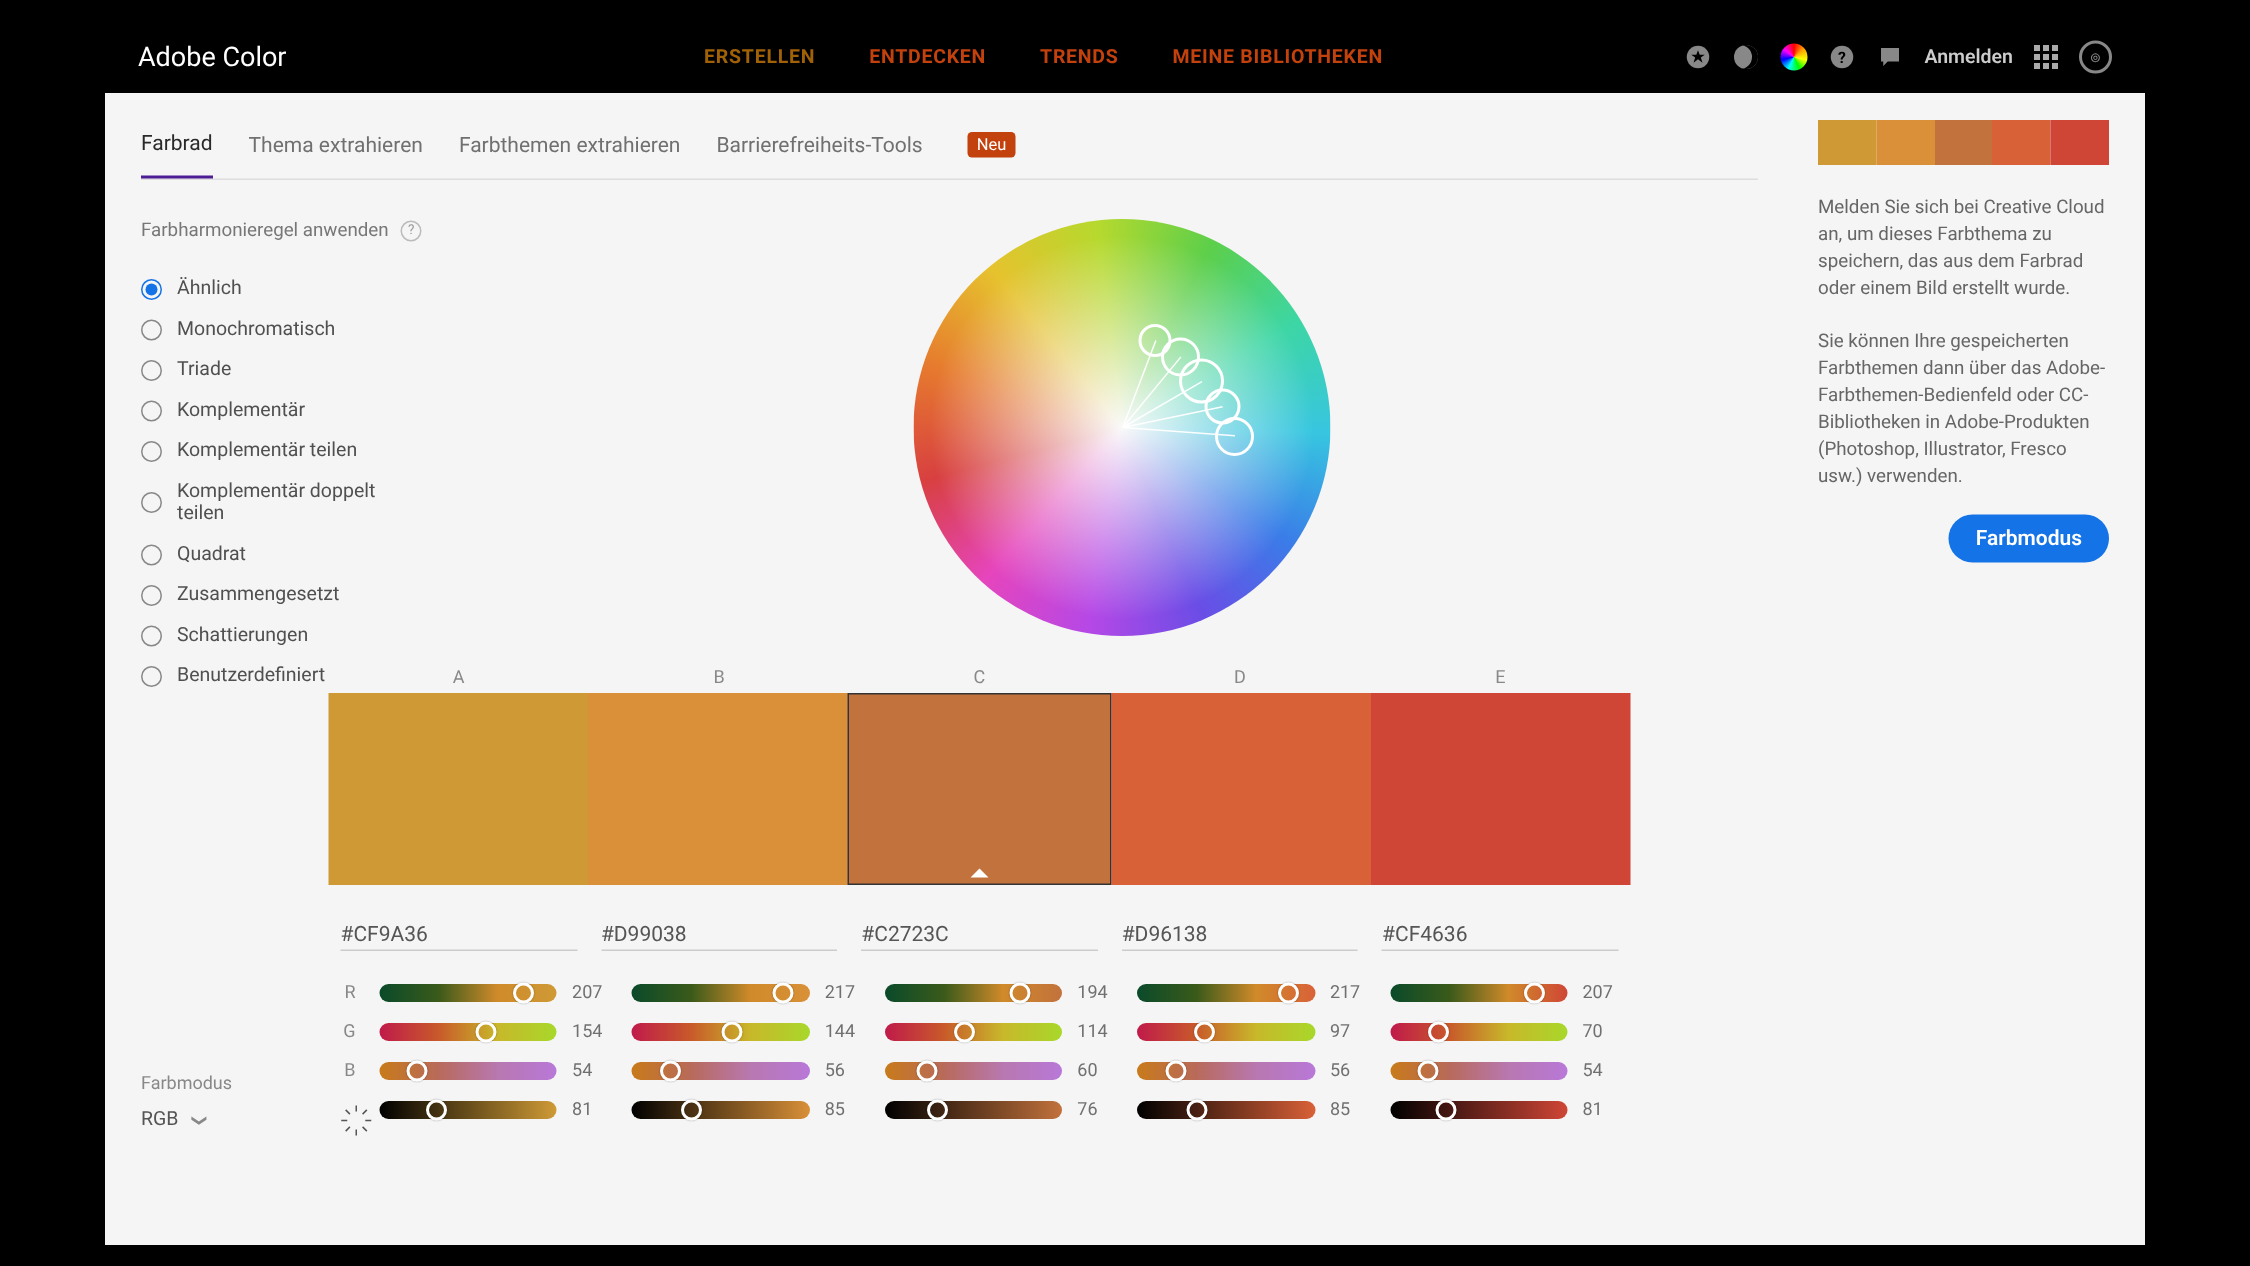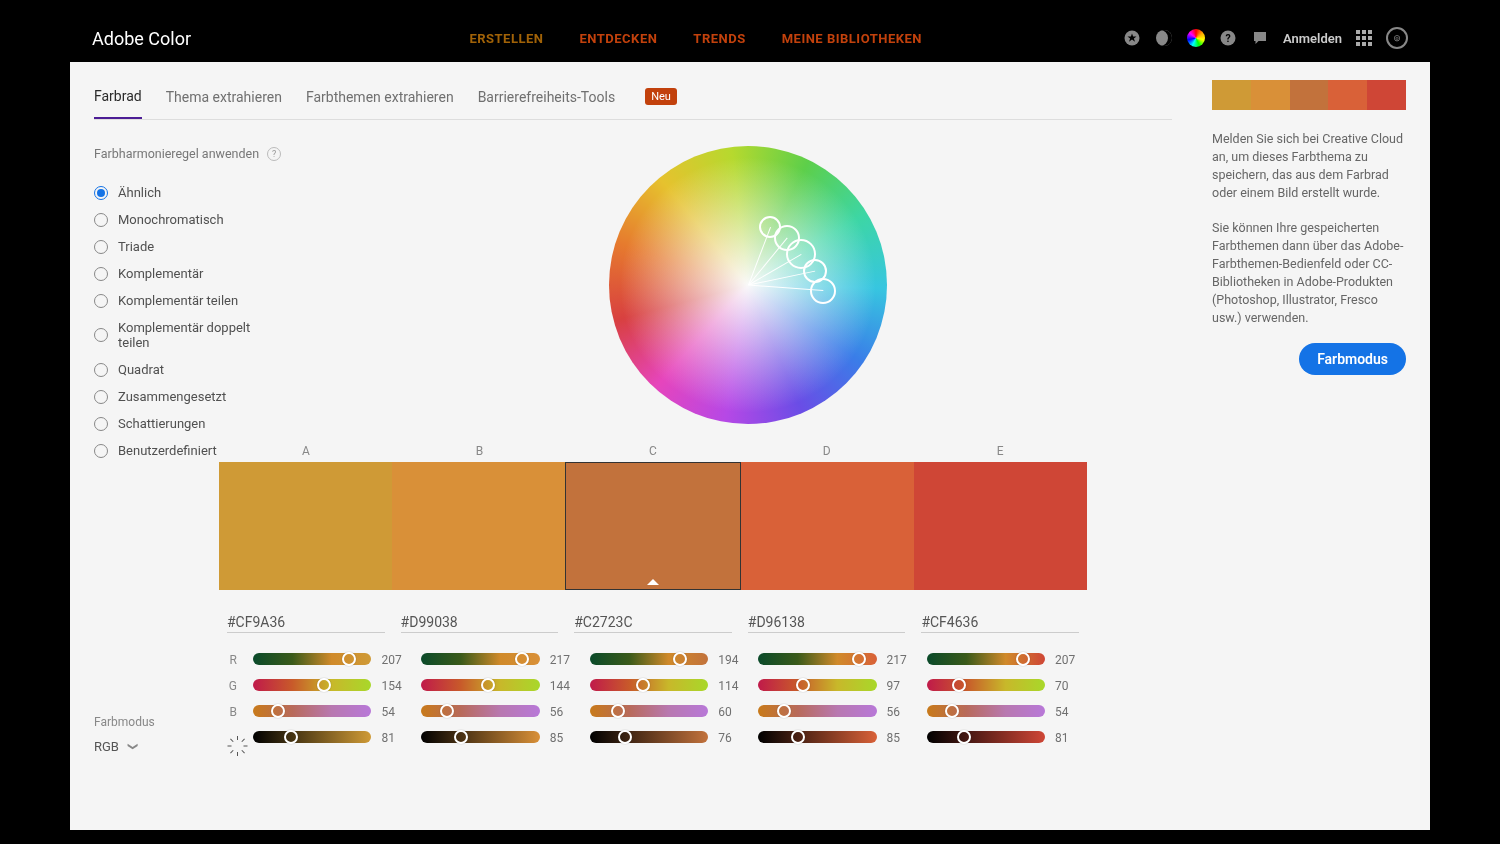--- a/index.html
+++ b/index.html
@@ -54,21 +54,21 @@
   .swatch { flex:1; position:relative; }
   .swatch.sel { border:1px solid #333; }
   .swatch.sel::after { content:''; position:absolute; bottom:4px; left:50%; transform:translateX(-50%); border:6px solid transparent; border-bottom-color:#fff; }
 
   .hex-row, .slider-table { width:868px; margin-left:-190px; }
   .hex-row { display:flex; margin-top:22px; }
   .hex-row .cell { flex:1; padding: 0 8px; }
   .hex-row input { width:100%; border:none; border-bottom:1px solid #ccc; background:transparent; font-size:14px; color:#555; padding: 2px 0; }
   .slider-table { display:grid; grid-template-columns: 26px repeat(5, 1fr); row-gap: 12px; margin-top: 20px; align-items:center; }
   .slab { font-size:12px; color:#888; text-align:right; padding-right:8px; }
-  .slcell { display:flex; align-items:flex-start; gap:10px; padding: 0 8px; }
+  .slcell { display:flex; align-items:flex-end; gap:10px; padding: 0 8px; }
   .track { flex:1; height:12px; border-radius:7px; position:relative; }
   .handle { position:absolute; top:50%; width:14px;height:14px;border:2px solid #fff;border-radius:50%;transform:translate(-50%,-50%); box-shadow:0 0 1px rgba(0,0,0,.5); }
   .slval { width:24px; font-size:12px; color:#707070; }
   .bright-ic { width:16px;height:16px; position:relative; }
   .bright-ic::before { content:''; position:absolute; inset:4px; border-radius:50%; background:#555; }
   .bright-ic span { position:absolute; width:1px; height:4px; background:#555; left:50%; top:-2px; transform-origin: 50% 10px; }
 
   .colormode { position: absolute; left: 24px; bottom: 76px; font-size: 12px; color: #888; }
   .colormode .sel { display:flex; align-items:center; gap:10px; font-size:13px; color:#555; margin-top:10px; cursor:pointer; }
   .colormode .chev { transform: rotate(90deg); font-size:10px; color:#888; }

